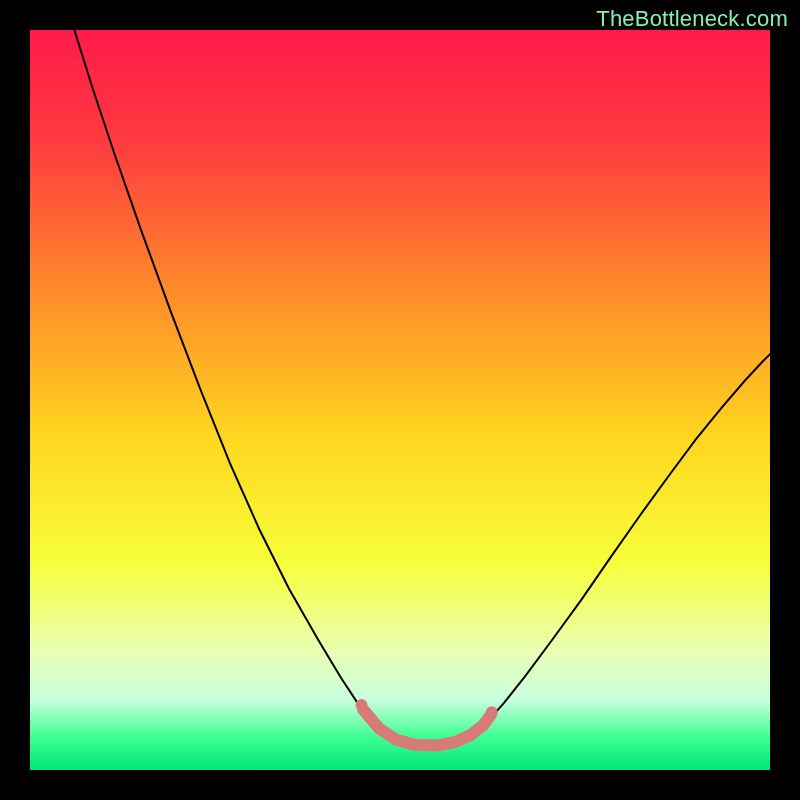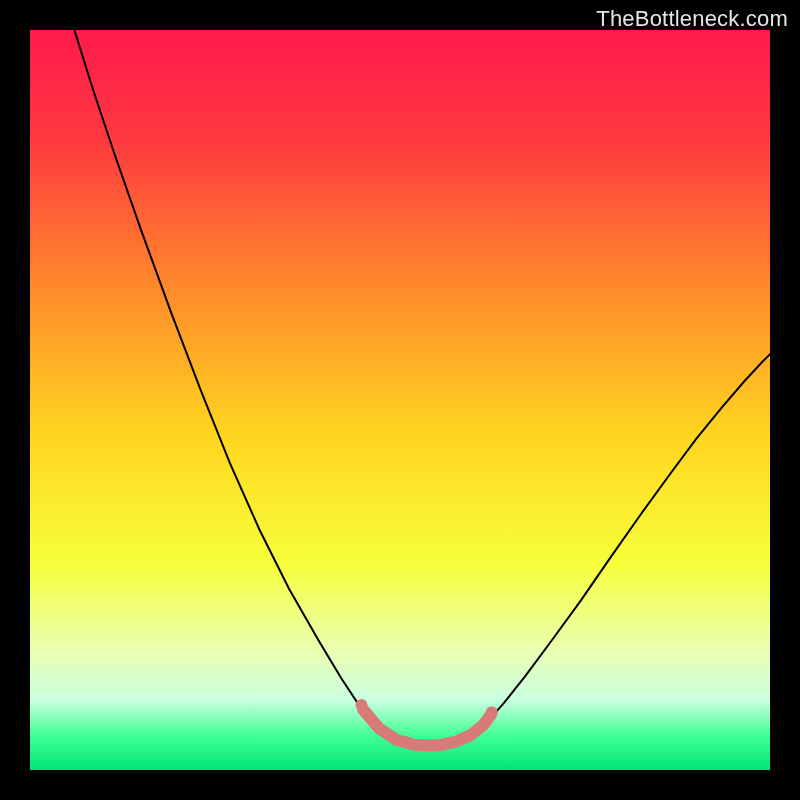--- a/index.html
+++ b/index.html
@@ -24,21 +24,21 @@
     top: 30px;
     left: 30px;
     width: 740px;
     height: 740px;
     overflow: hidden;
   }
   .watermark {
     position: absolute;
     top: 6px;
     right: 12px;
-    color: #e5e5e5;
+    color: #86efac;
     font-size: 22px;
     letter-spacing: 0.2px;
     font-weight: 400;
     user-select: none;
     text-align: center;
   }
   svg { display: block; }
 </style>
 </head>
 <body>

